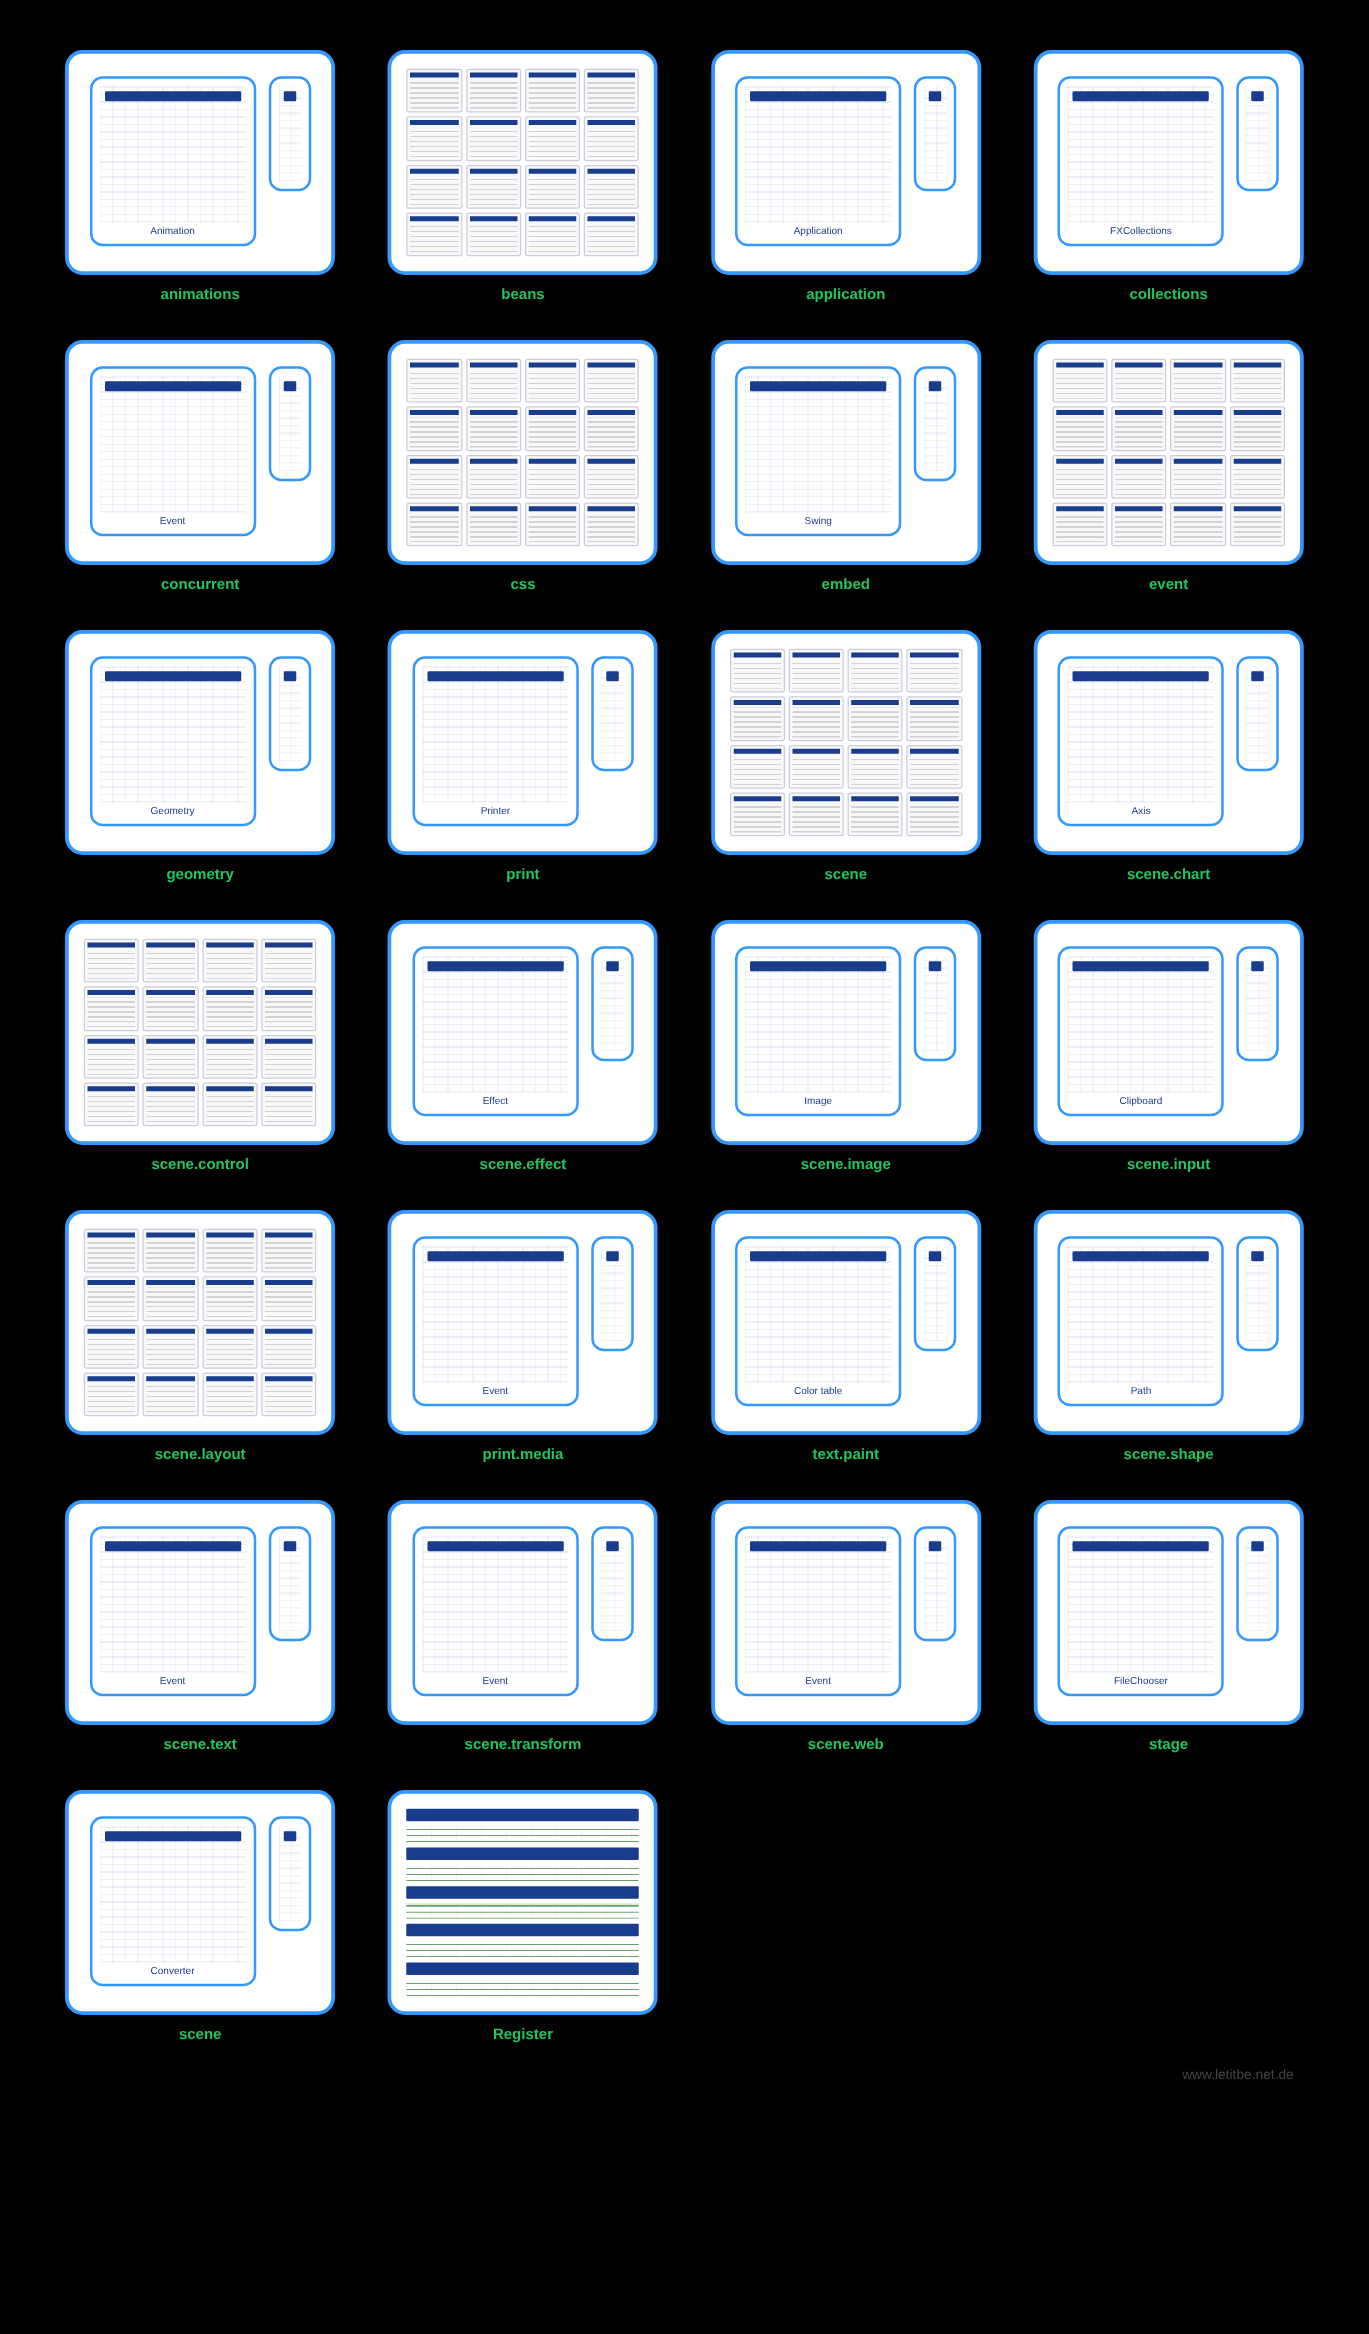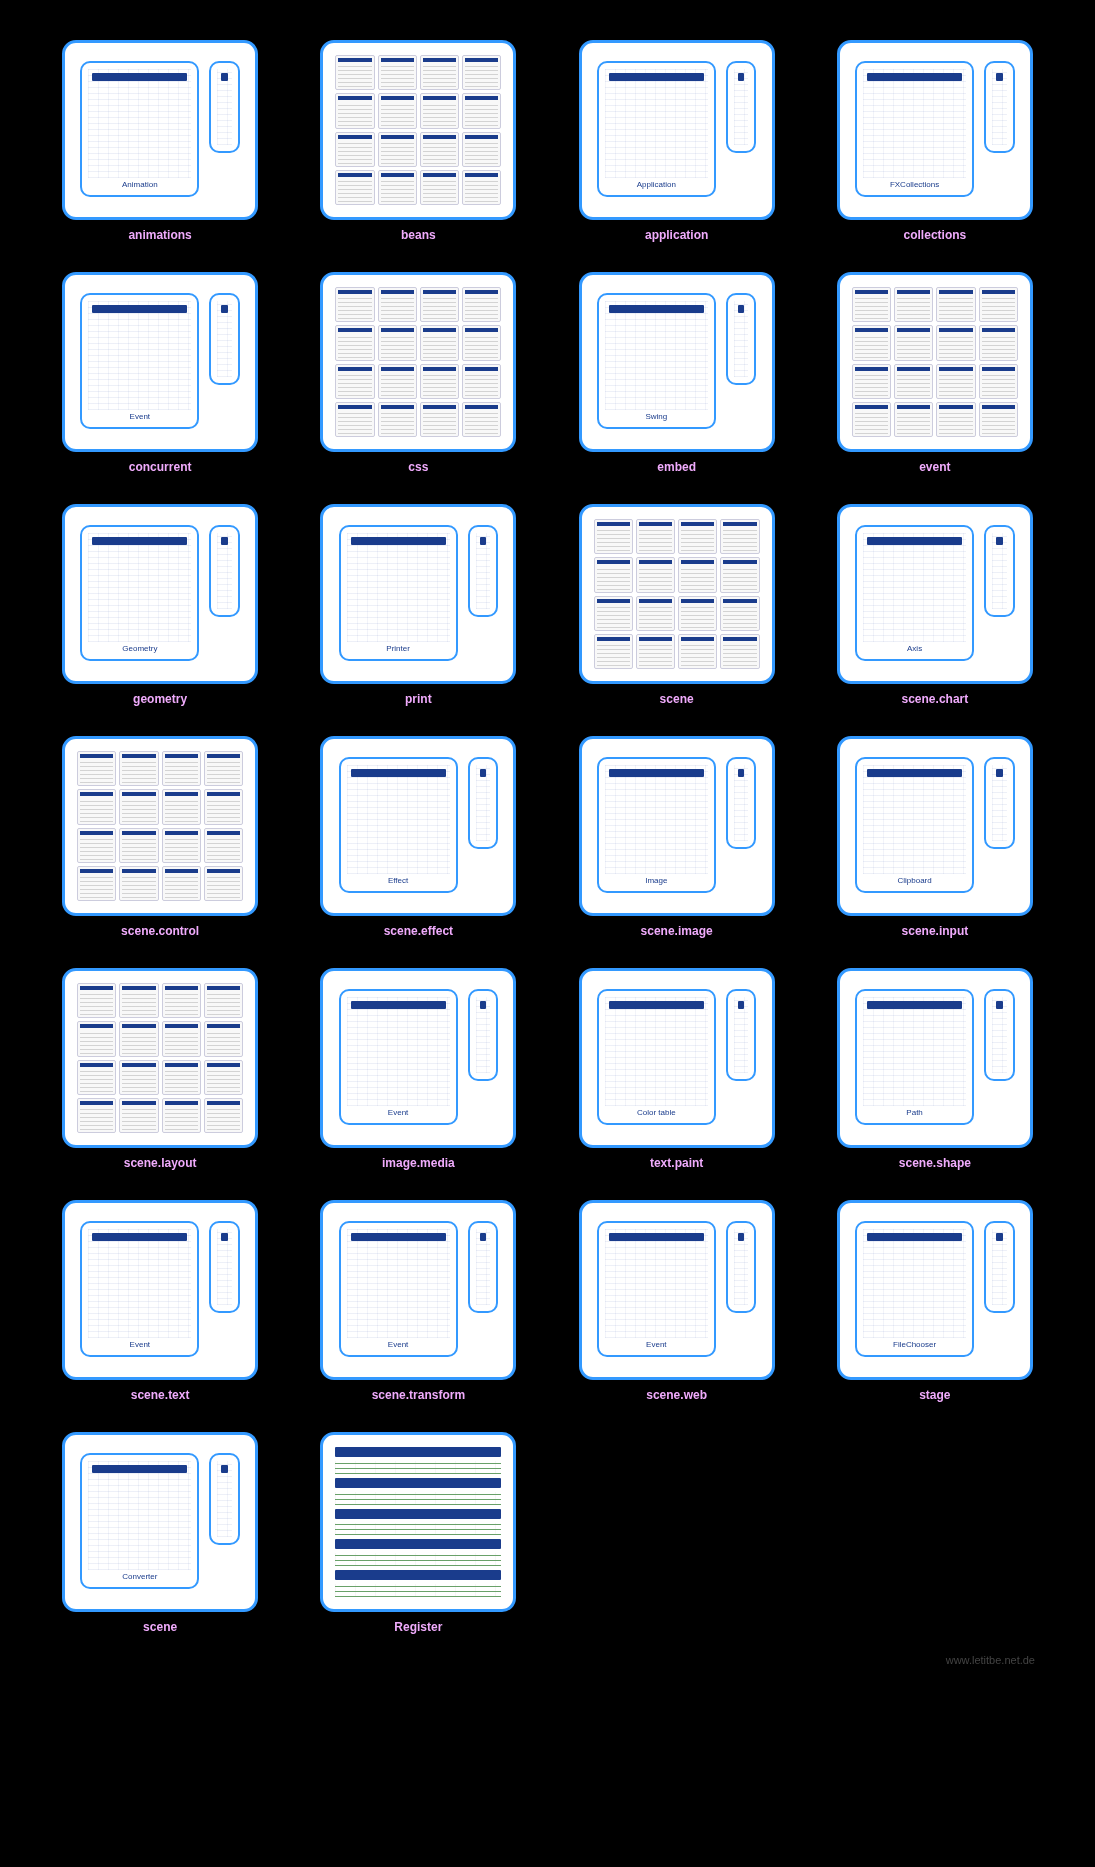--- a/index.html
+++ b/index.html
@@ -14,21 +14,21 @@
     grid-template-columns: repeat(4, 1fr);
     gap: 30px 18px;
     padding: 0 20px;
   }
   .cell {
     display: flex;
     flex-direction: column;
     align-items: center;
   }
   .card {
-    width: 196px;
+    width: 216px;
     height: 180px;
     background: #fff;
     border: 3px solid #3399ff;
     border-radius: 14px;
     position: relative;
     overflow: hidden;
     padding: 10px;
   }
   .card-inner {
     display: flex;
@@ -53,21 +53,21 @@
   .pane-caption {
     font-size: 8px;
     color: #1a3c8c;
     text-align: center;
     margin-top: 2px;
     font-weight: 500;
   }
   .title {
     font-size: 12px;
     font-weight: bold;
-    color: #f0abfc;
+    color: #22c55e;
     margin-top: 8px;
     text-align: center;
   }
   .placeholder {
     width: 100%;
     height: 100%;
     background:
       repeating-linear-gradient(0deg, rgba(30,60,160,0.08) 0 1px, transparent 1px 6px),
       repeating-linear-gradient(90deg, rgba(30,60,160,0.06) 0 1px, transparent 1px 10px);
     position: relative;
@@ -427,21 +427,21 @@
     <div class="card-inner">
       <div class="pane main">
         <div class="placeholder"></div>
         <div class="pane-caption">Event</div>
       </div>
       <div class="pane side">
         <div class="placeholder"></div>
       </div>
     </div>
       </div>
-    <div class="title">image.media</div>
+    <div class="title">print.media</div>
   </div>
     <div class="cell">
     <div class="card">
     <div class="card-inner">
       <div class="pane main">
         <div class="placeholder"></div>
         <div class="pane-caption">Color table</div>
       </div>
       <div class="pane side">
         <div class="placeholder"></div>

